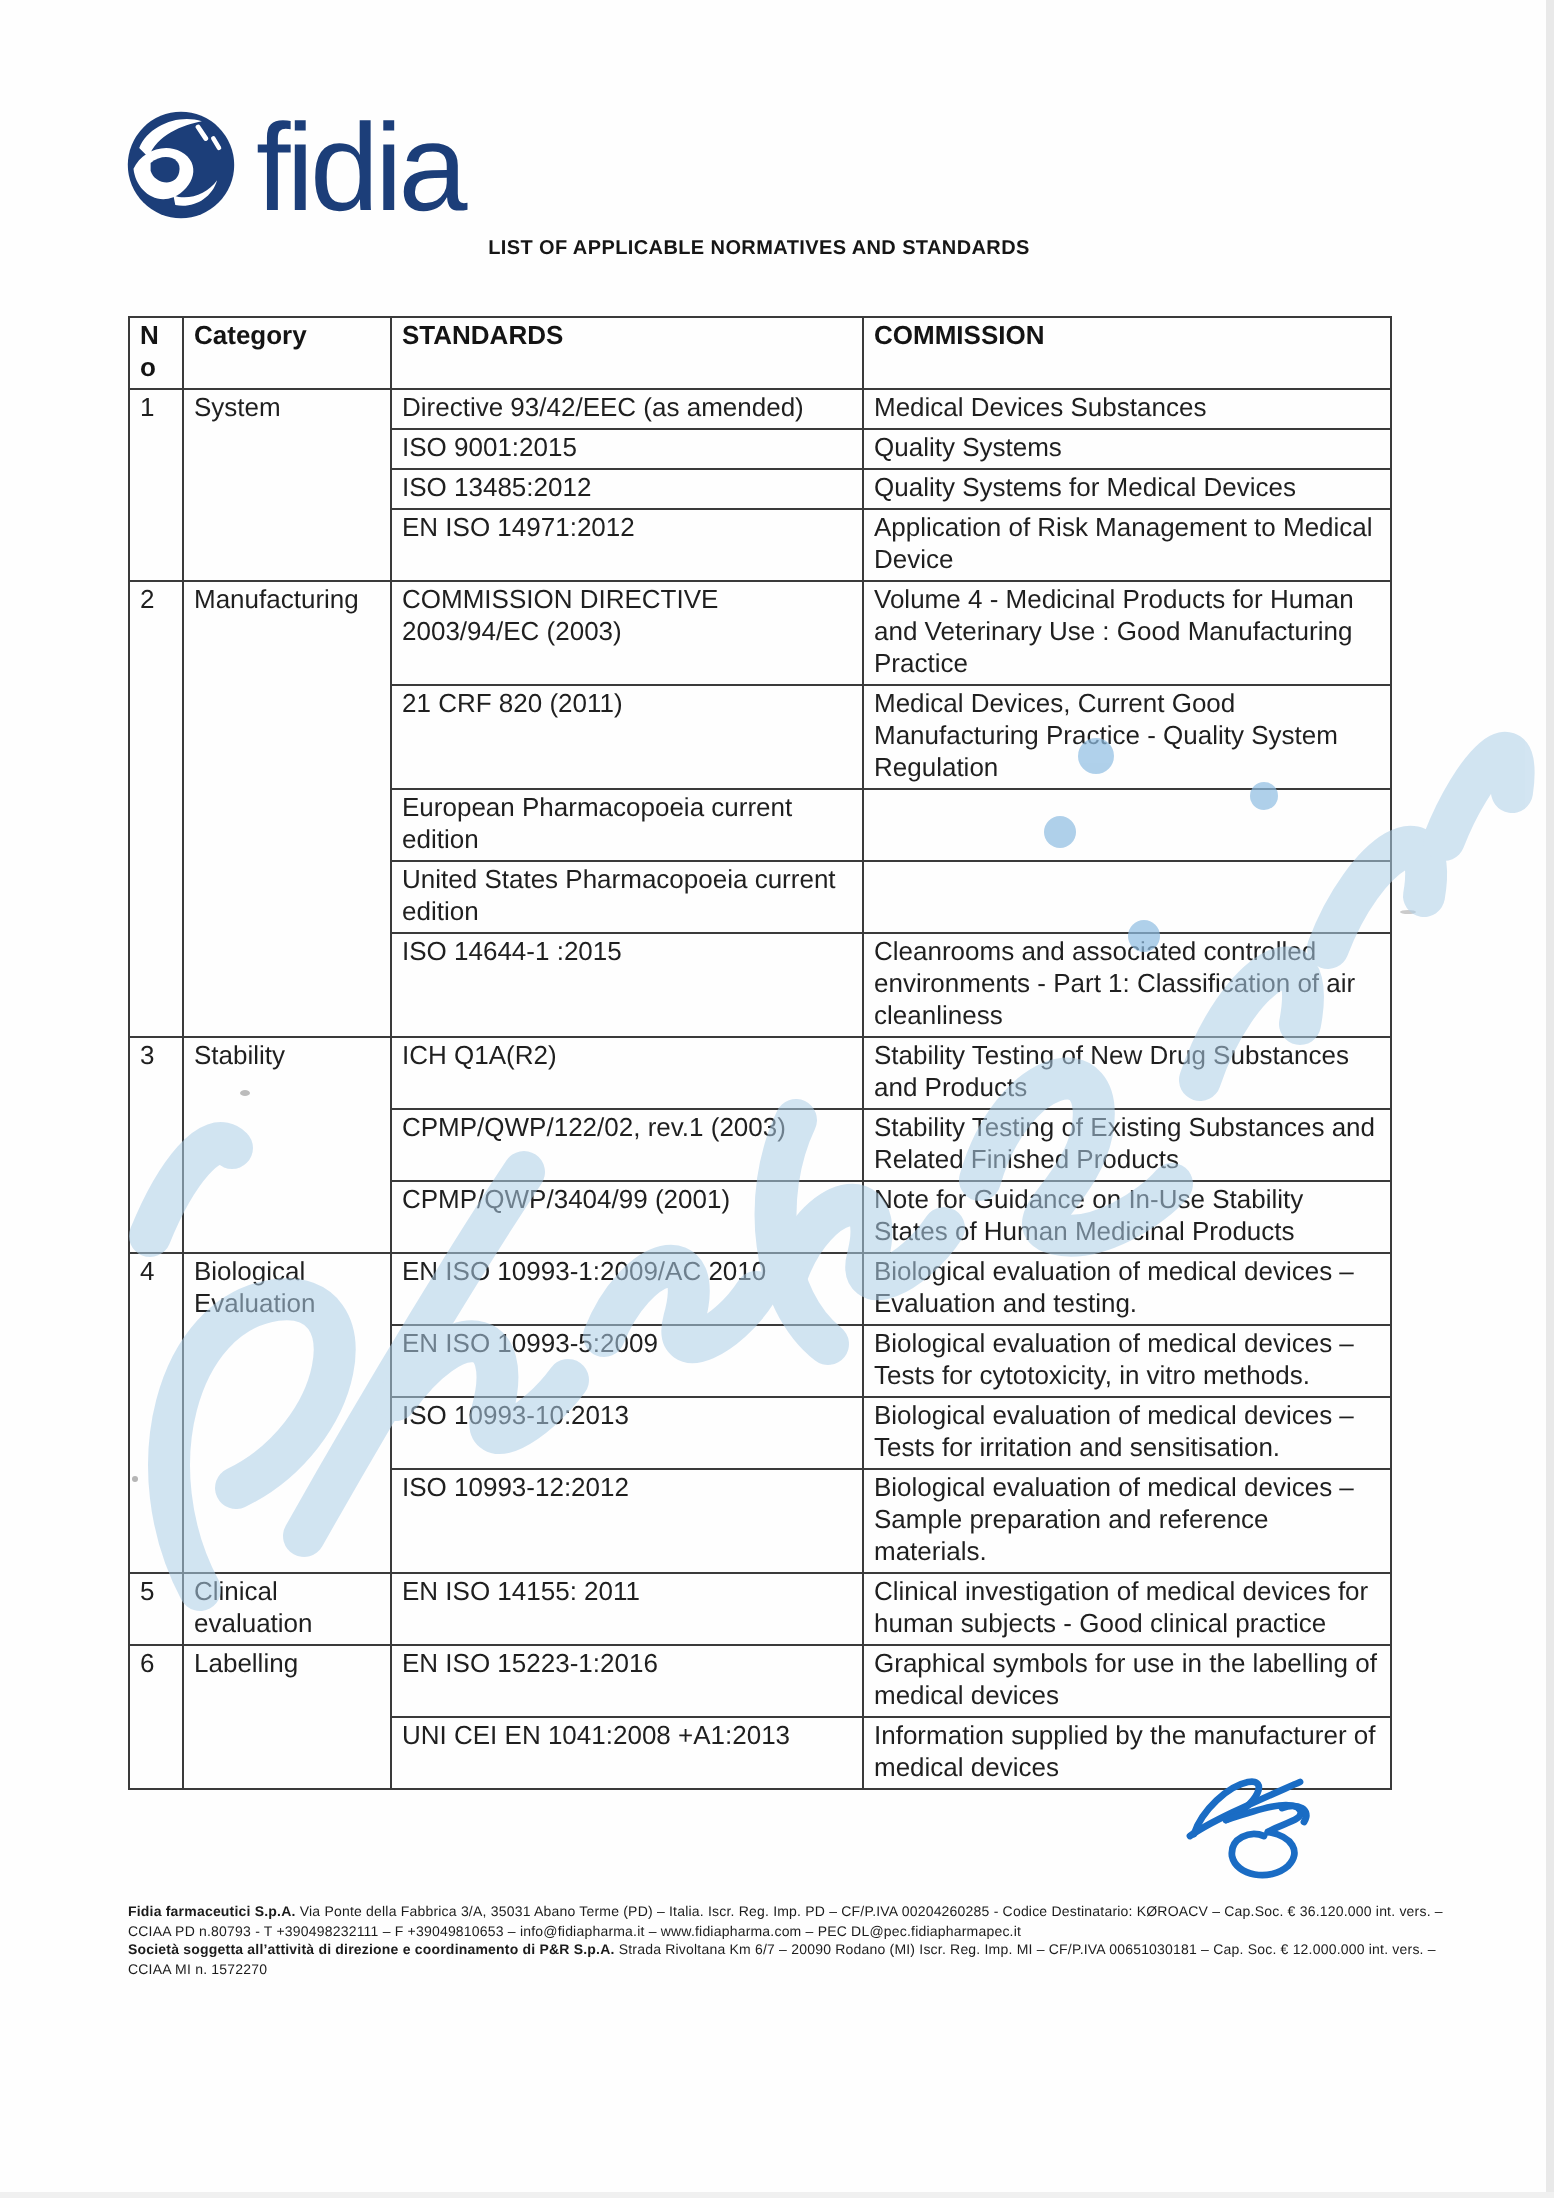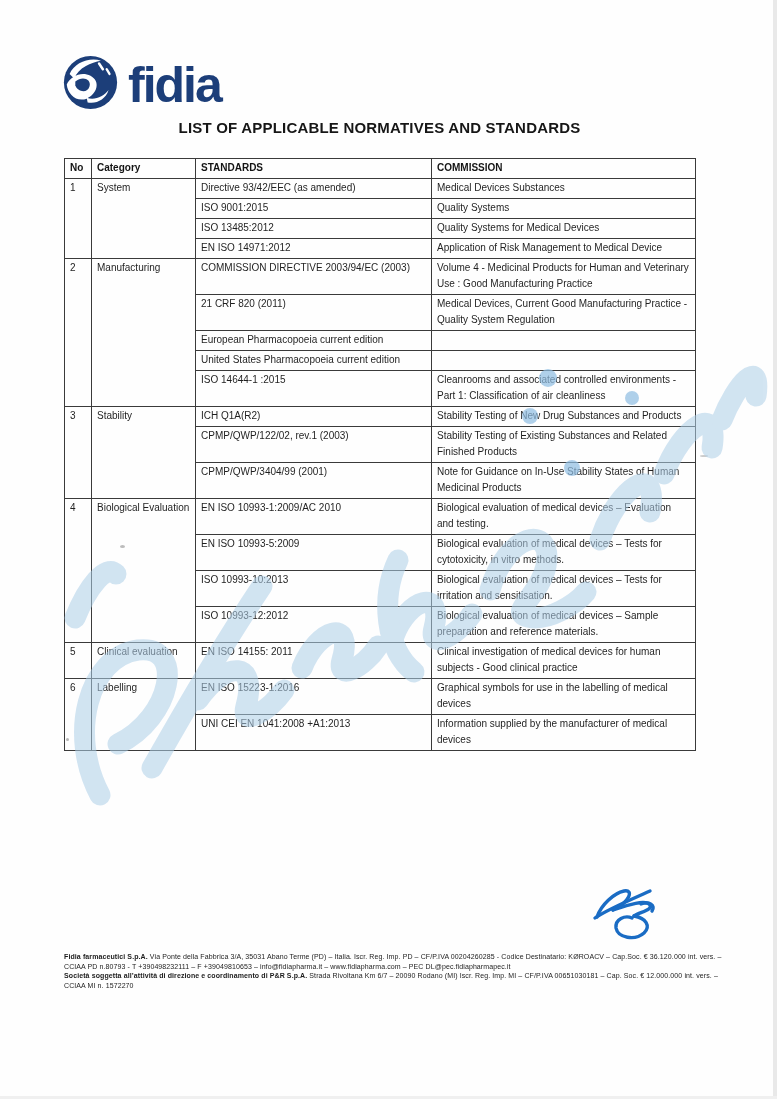--- a/index.html
+++ b/index.html
@@ -15,37 +15,37 @@
     background:#fefefe;
     font-family:"Liberation Sans", sans-serif;
     color:var(--ink);
   }
   
   .scan-edge{position:absolute;right:0;top:0;width:4px;height:100%;background:#e9e9e9;}
   .scan-edge-b{position:absolute;left:0;bottom:0;width:100%;height:3px;background:#f0f0f0;}
 
   .logo{position:absolute;left:62px;top:54px;display:flex;align-items:center;}
   .logo-text{
-    font-size:50px;font-weight:bold;color:var(--navy);
+    font-size:62px;font-weight:normal;color:var(--navy);
     letter-spacing:-2px;margin-left:9px;line-height:56px;
   }
 
   .doc-title{
     position:absolute;left:64px;top:119px;width:631px;
-    text-align:center;font-size:15px;font-weight:bold;color:#161616;
+    text-align:center;font-size:10px;font-weight:bold;color:#161616;
     letter-spacing:0.2px;
   }
 
   table.std{
     position:absolute;left:64px;top:158px;width:631px;
     border-collapse:collapse;table-layout:fixed;
   }
   table.std th, table.std td{
     border:1px solid var(--line);
-    font-size:10px;line-height:16px;
+    font-size:13px;line-height:16px;
     padding:1px 5px 2px 5px;
     vertical-align:top;text-align:left;
     color:#1f1f1f;word-wrap:break-word;
   }
   table.std th{font-weight:bold;color:#141414;}
 
   .watermark{position:absolute;left:0;top:0;z-index:5;pointer-events:none;}
   .signature{position:absolute;left:572px;top:878px;z-index:6;}
 
   .footer{

